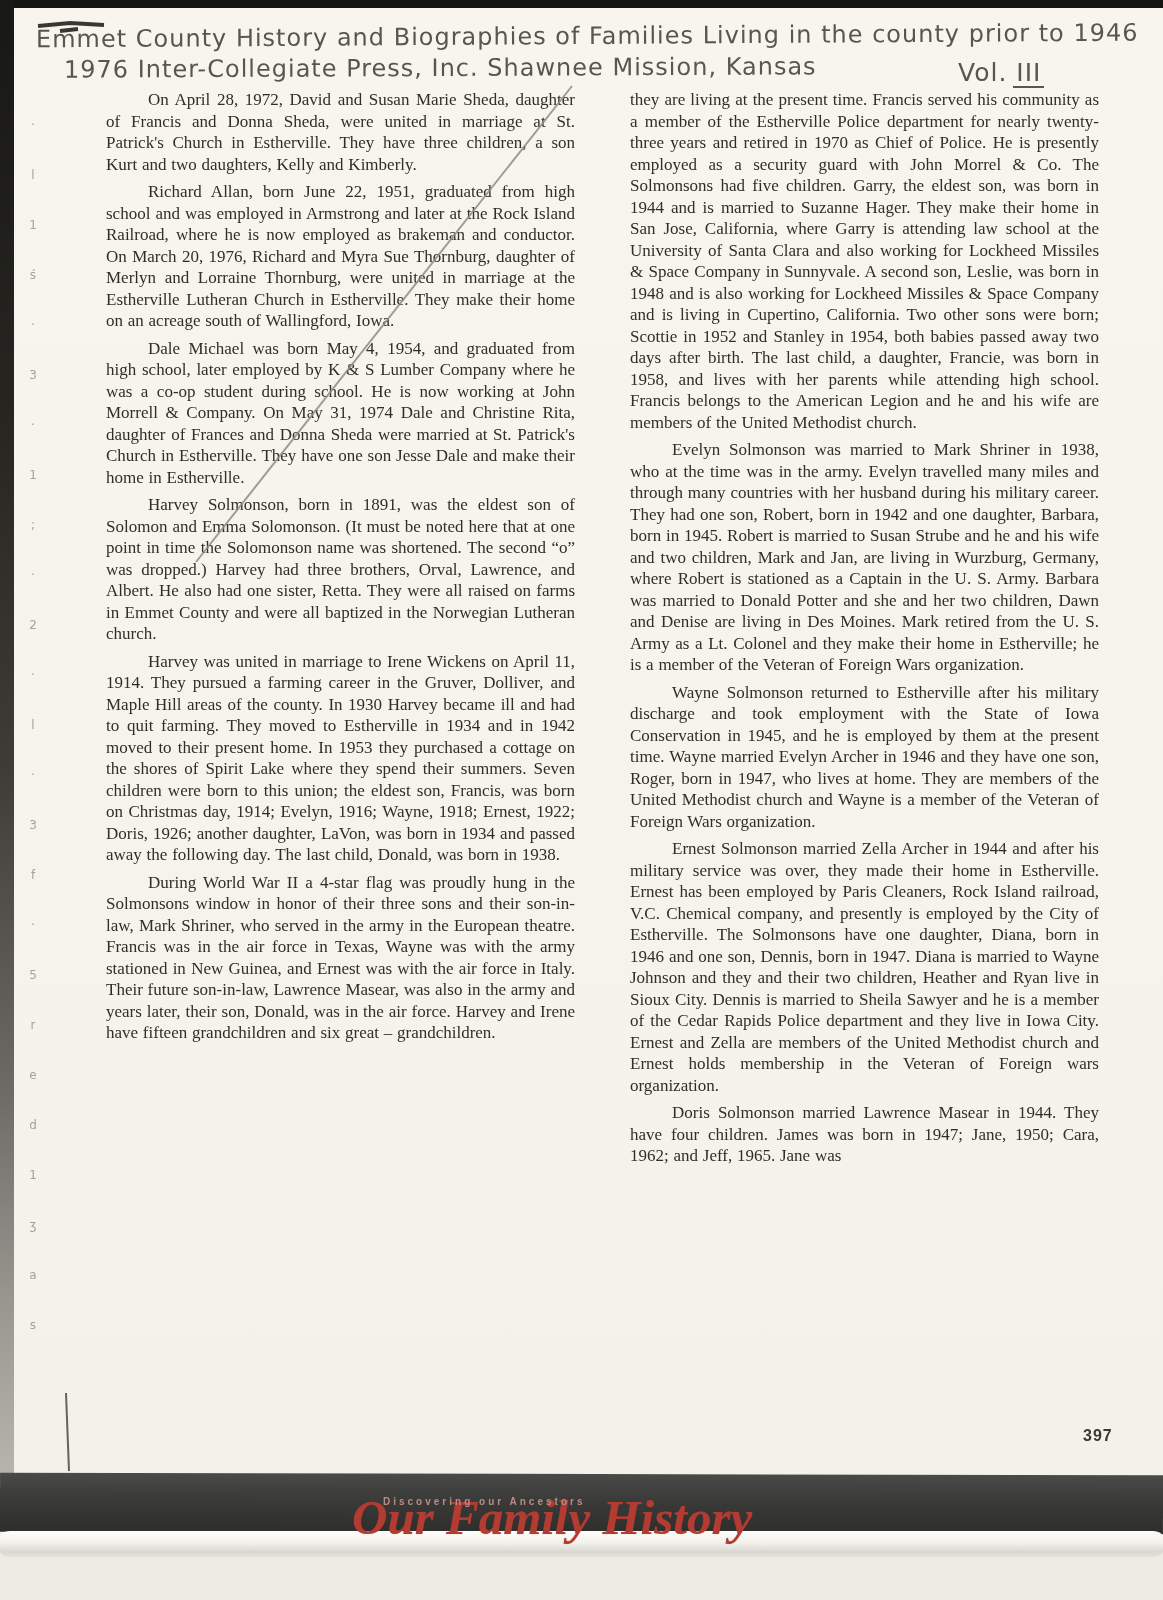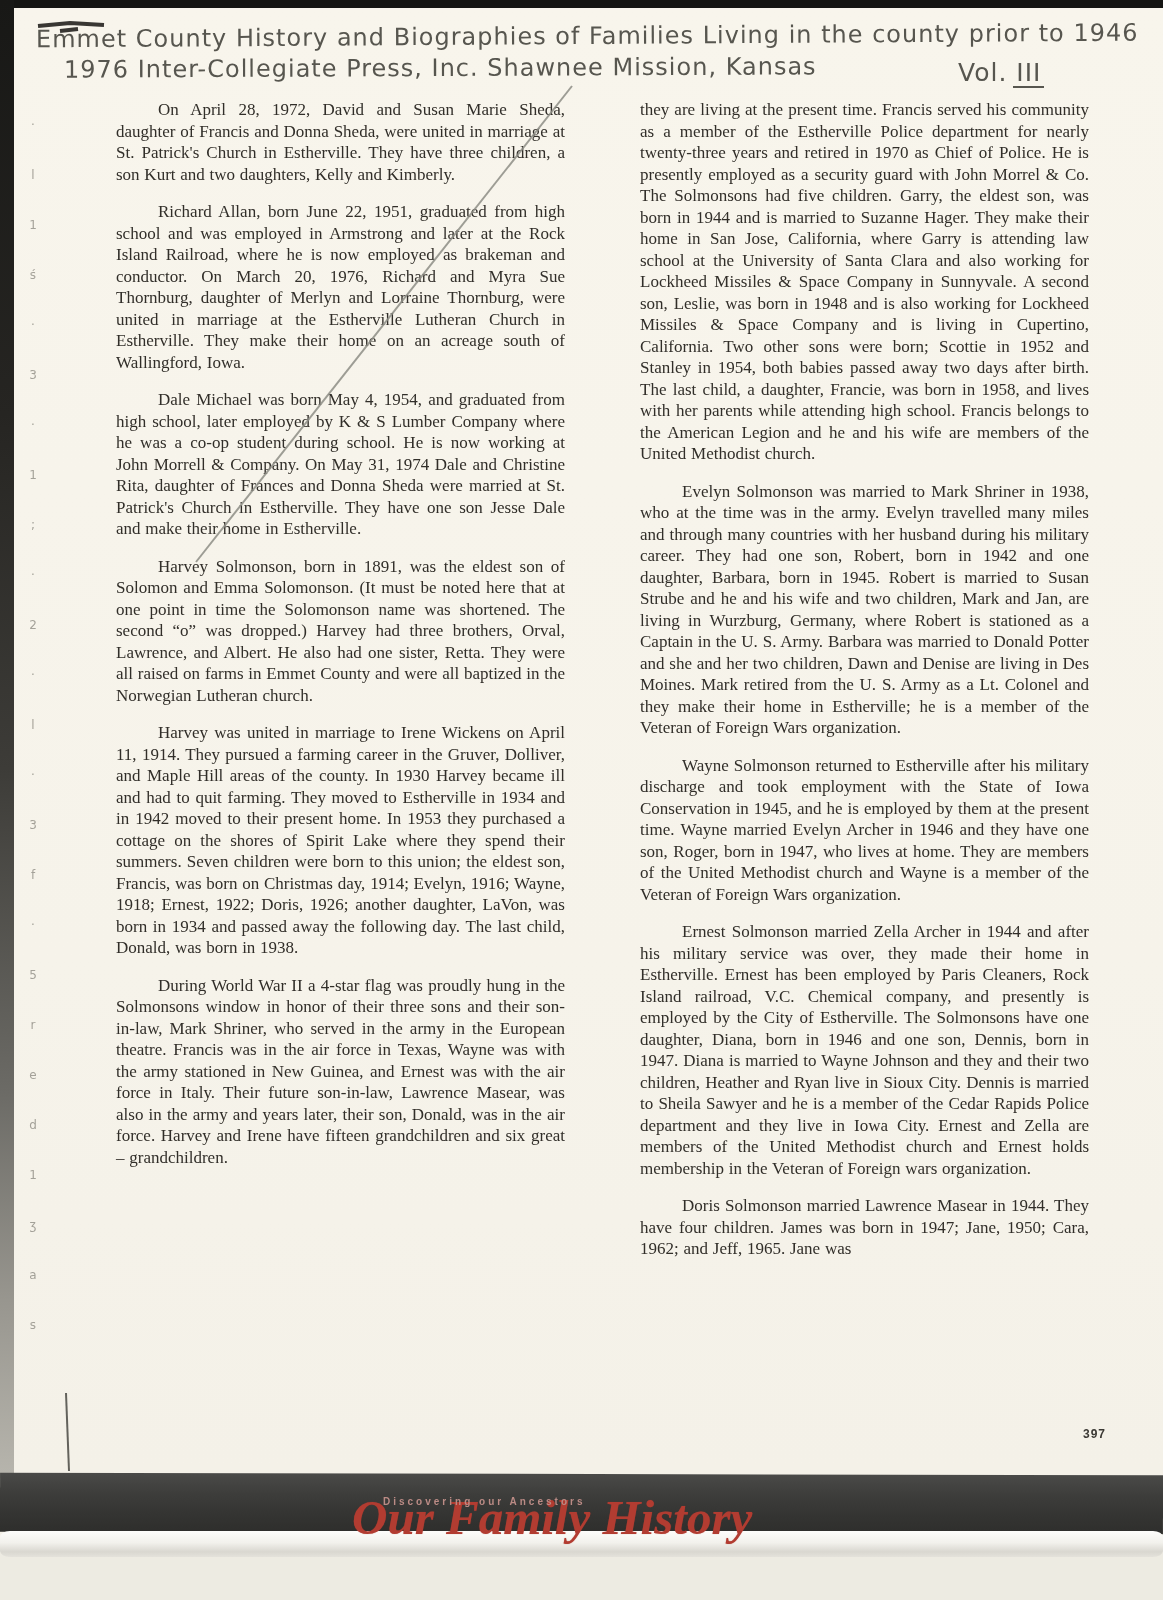--- a/index.html
+++ b/index.html
@@ -32,31 +32,31 @@
   .vol{top:58px;left:950px;font-size:25px;margin-left:8px;}
   .vol-num{border-bottom:2px solid #57564f;padding:0 3px;margin-left:6px;display:inline-block;line-height:1.05;}
   
   .col{
     position:absolute;top:83px;width:481px;
     font-size:17px;line-height:21.5px;color:#312e29;
     text-align:justify;word-spacing:0.5px;
   }
   .col-left{left:100px;}
   .col-right{left:624px;}
-  .col p{margin:16px;}
+  .col p{margin:6px;}
   .col p.indent{text-indent:42px;}
   .heading{
     font-family:"Liberation Serif", serif;font-size:36px;font-weight:400;
     color:#2c2a26;text-align:center;letter-spacing:1px;
     margin:18px 0 14px 0;line-height:1.1;
   }
   .page-number{
     position:absolute;left:1083px;top:1427px;
     font-family:"Liberation Sans", sans-serif;font-weight:600;
-    font-size:12px;color:#3a3833;letter-spacing:1px;
+    font-size:16px;color:#3a3833;letter-spacing:1px;
   }
   
   .bottom-band{
     position:absolute;left:0;top:1474px;width:1163px;height:59px;
     background:linear-gradient(180deg,#4a4a48 0%,#3d3d3b 35%,#343432 70%,#2e2e2c 100%);
     transform:rotate(0.12deg);z-index:3;
   }
   .page-edge-strip{
     position:absolute;left:0;top:1531px;width:1163px;height:26px;
     background:linear-gradient(180deg,#fdfdfb 0%,#f2f1ec 45%,#d9d7d0 80%,#e4e2db 100%);

